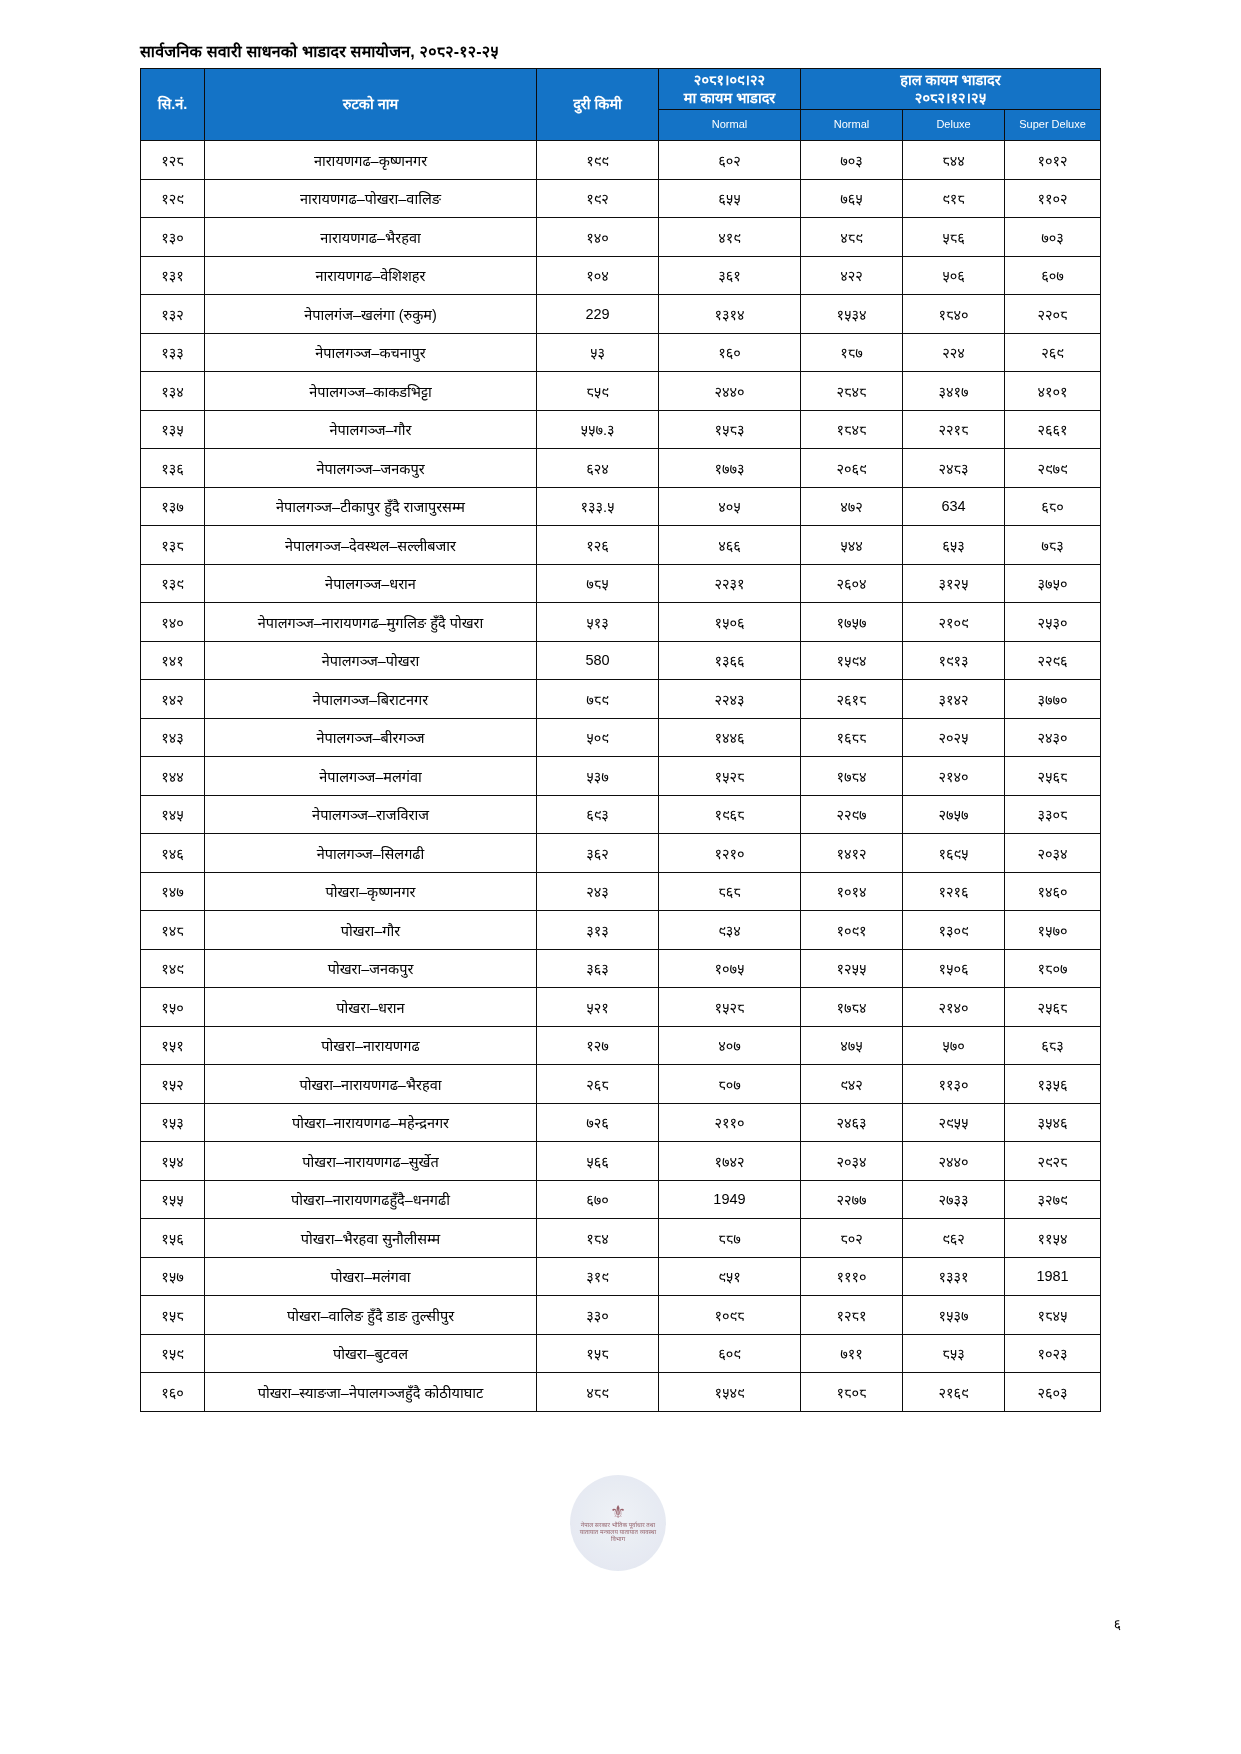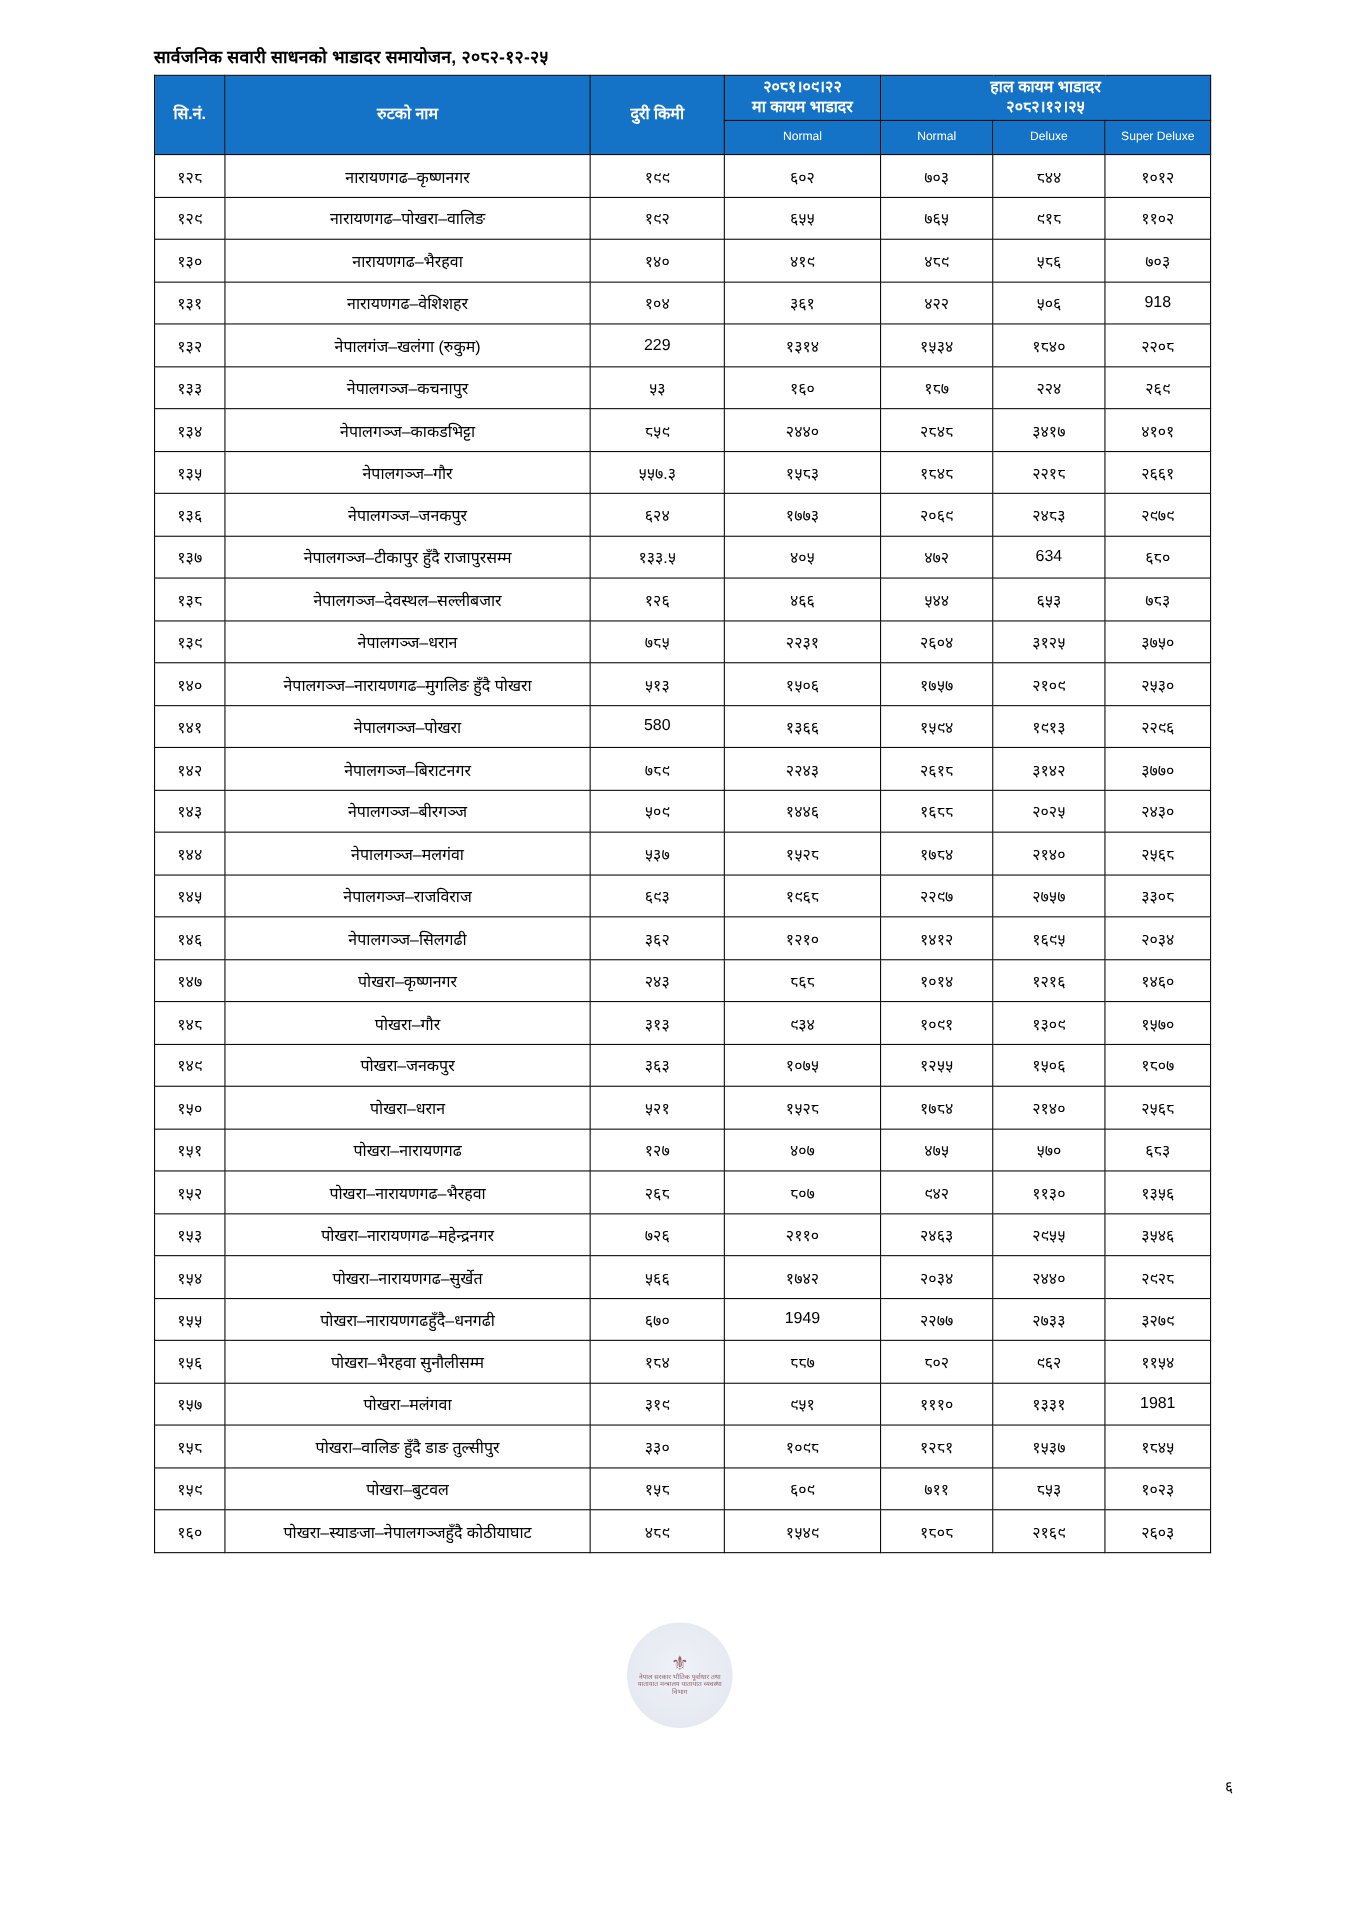--- a/index.html
+++ b/index.html
@@ -183,21 +183,21 @@
           <td>५८६</td>
           <td>७०३</td>
         </tr>
         <tr>
           <td>१३१</td>
           <td class="name">नारायणगढ–वेशिशहर</td>
           <td>१०४</td>
           <td>३६१</td>
           <td>४२२</td>
           <td>५०६</td>
-          <td>918</td>
+          <td>६०७</td>
         </tr>
         <tr>
           <td>१३२</td>
           <td class="name">नेपालगंज–खलंगा (रुकुम)</td>
           <td>229</td>
           <td>१३१४</td>
           <td>१५३४</td>
           <td>१८४०</td>
           <td>२२०८</td>
         </tr>

